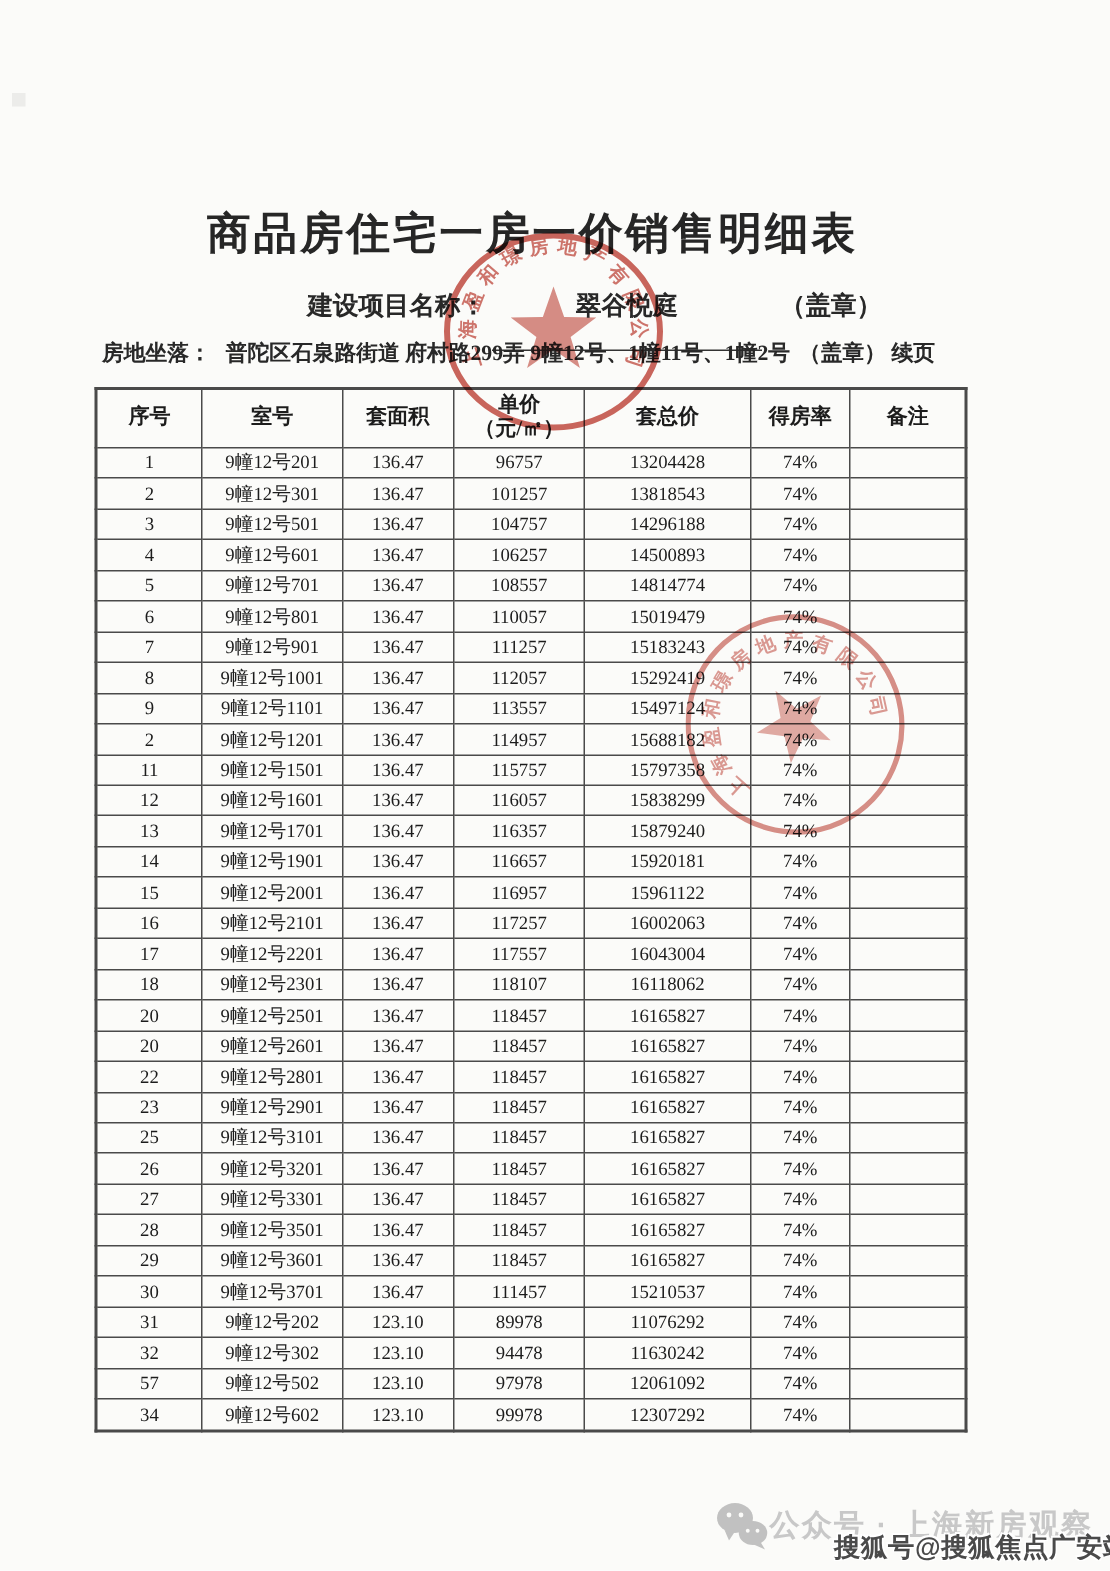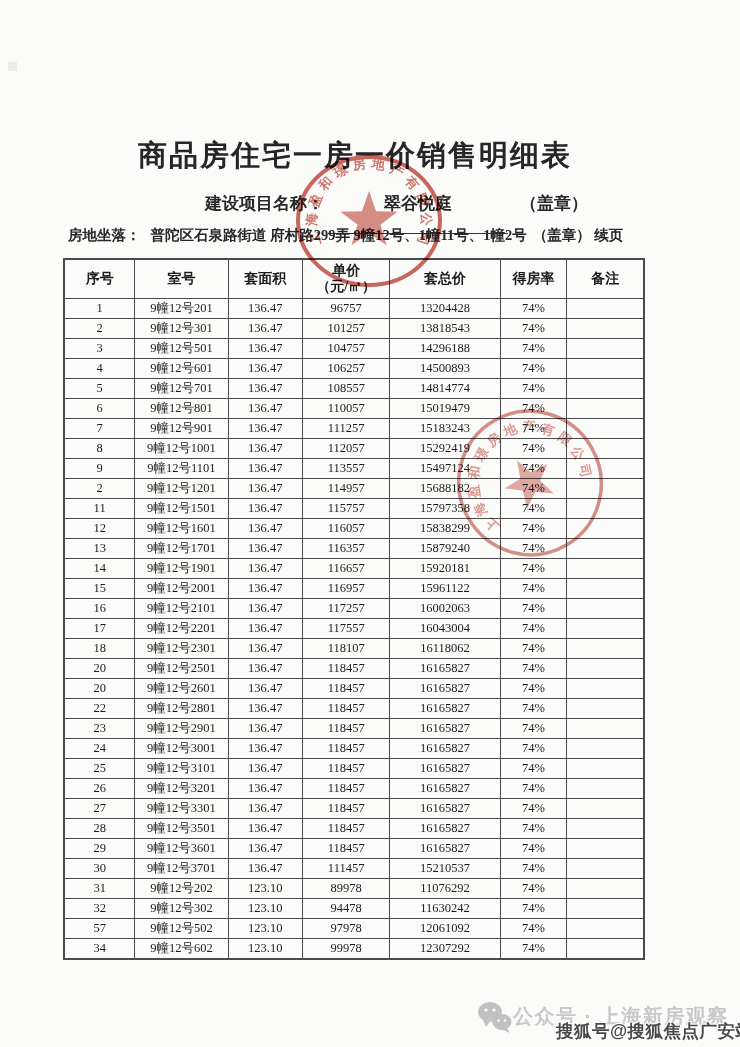--- a/index.html
+++ b/index.html
@@ -286,29 +286,20 @@
         <tr>
           <td>23</td>
           <td>9幢12号2901</td>
           <td>136.47</td>
           <td>118457</td>
           <td>16165827</td>
           <td>74%</td>
           <td></td>
         </tr>
         <tr>
-          <td>24</td>
-          <td>9幢12号3001</td>
-          <td>136.47</td>
-          <td>118457</td>
-          <td>16165827</td>
-          <td>74%</td>
-          <td></td>
-        </tr>
-        <tr>
           <td>25</td>
           <td>9幢12号3101</td>
           <td>136.47</td>
           <td>118457</td>
           <td>16165827</td>
           <td>74%</td>
           <td></td>
         </tr>
         <tr>
           <td>26</td>

